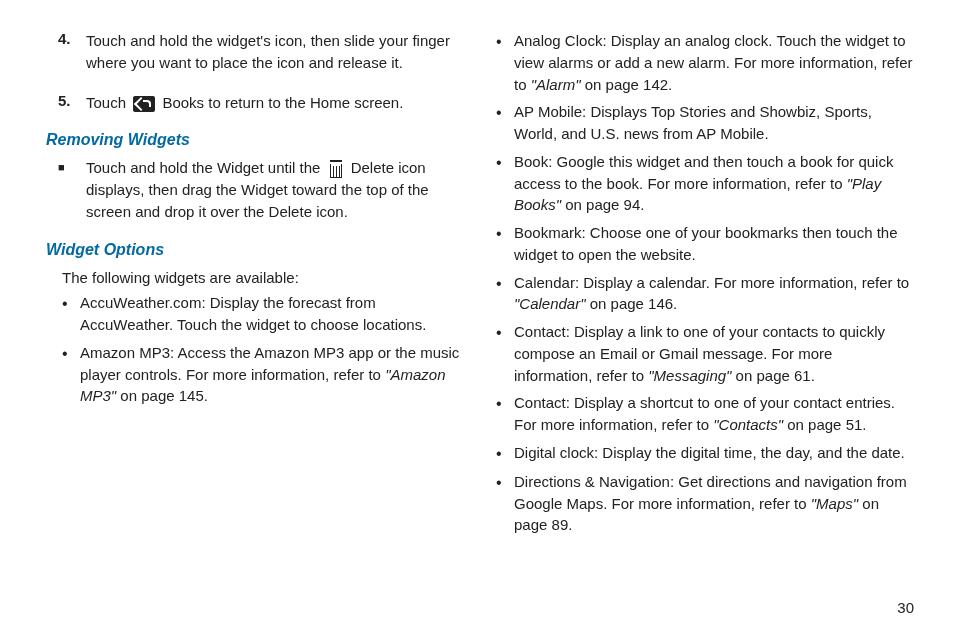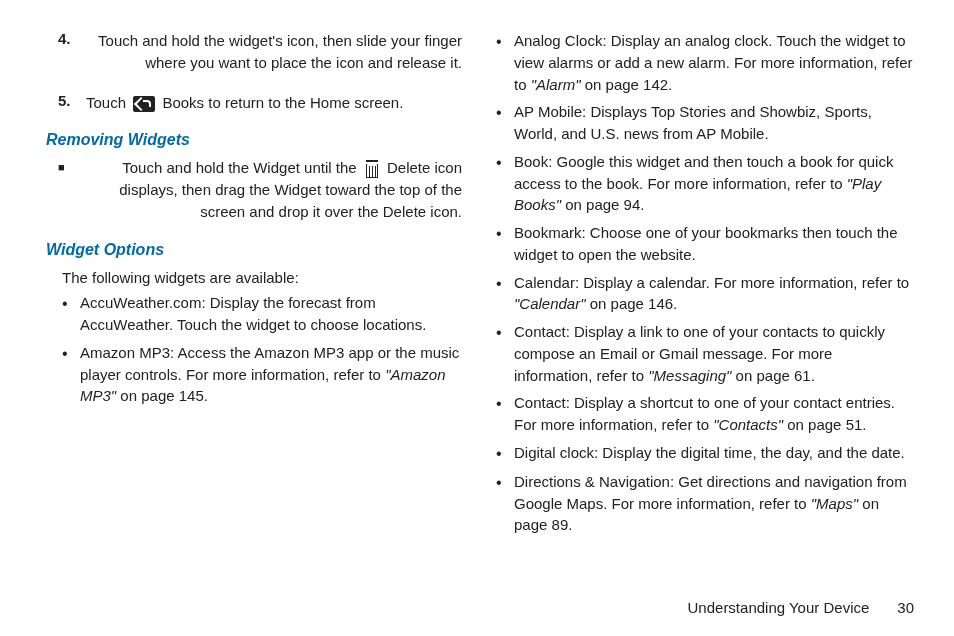--- a/index.html
+++ b/index.html
@@ -33,21 +33,20 @@
     }
     .step-num {
       font-weight: bold;
       width: 28px;
       flex-shrink: 0;
       font-size: 15px;
     }
     .step-text {
       font-size: 15px;
       line-height: 1.45;
-      text-align: right;
     }
     .step-block-sq {
       display: flex;
       margin-bottom: 18px;
       margin-left: 18px;
     }
     .sq-bullet {
       width: 28px;
       flex-shrink: 0;
       font-size: 11px;
@@ -266,15 +265,14 @@
         </div>
         <div class="bullet-item right">
           <div class="bullet-dot">•</div>
           <div class="bullet-content"><span class="bold">Directions &amp; Navigation</span><span>: Get directions and navigation from Google Maps. For more information, refer to </span><span class="ital">"Maps"</span><span>  on page 89.</span></div>
         </div>
       </div>
   </div>
 </div>
 
 <div class="footer">
-  <span>Understanding Your Device</span>
   <span class="page-num">30</span>
 </div>
 
 </body></html>

